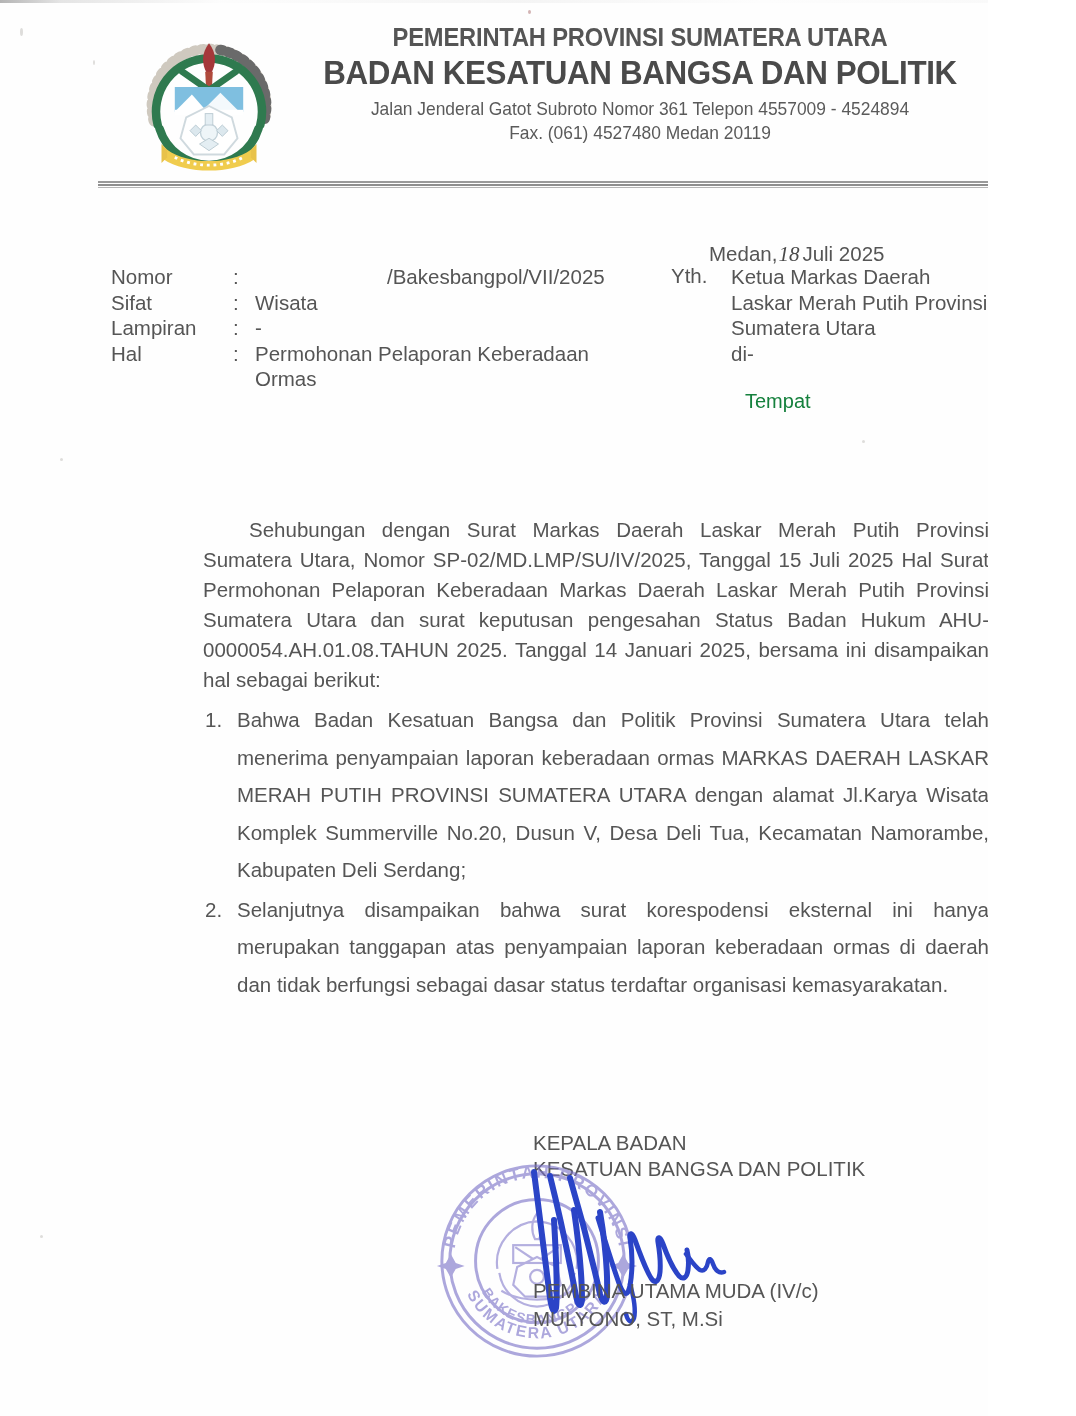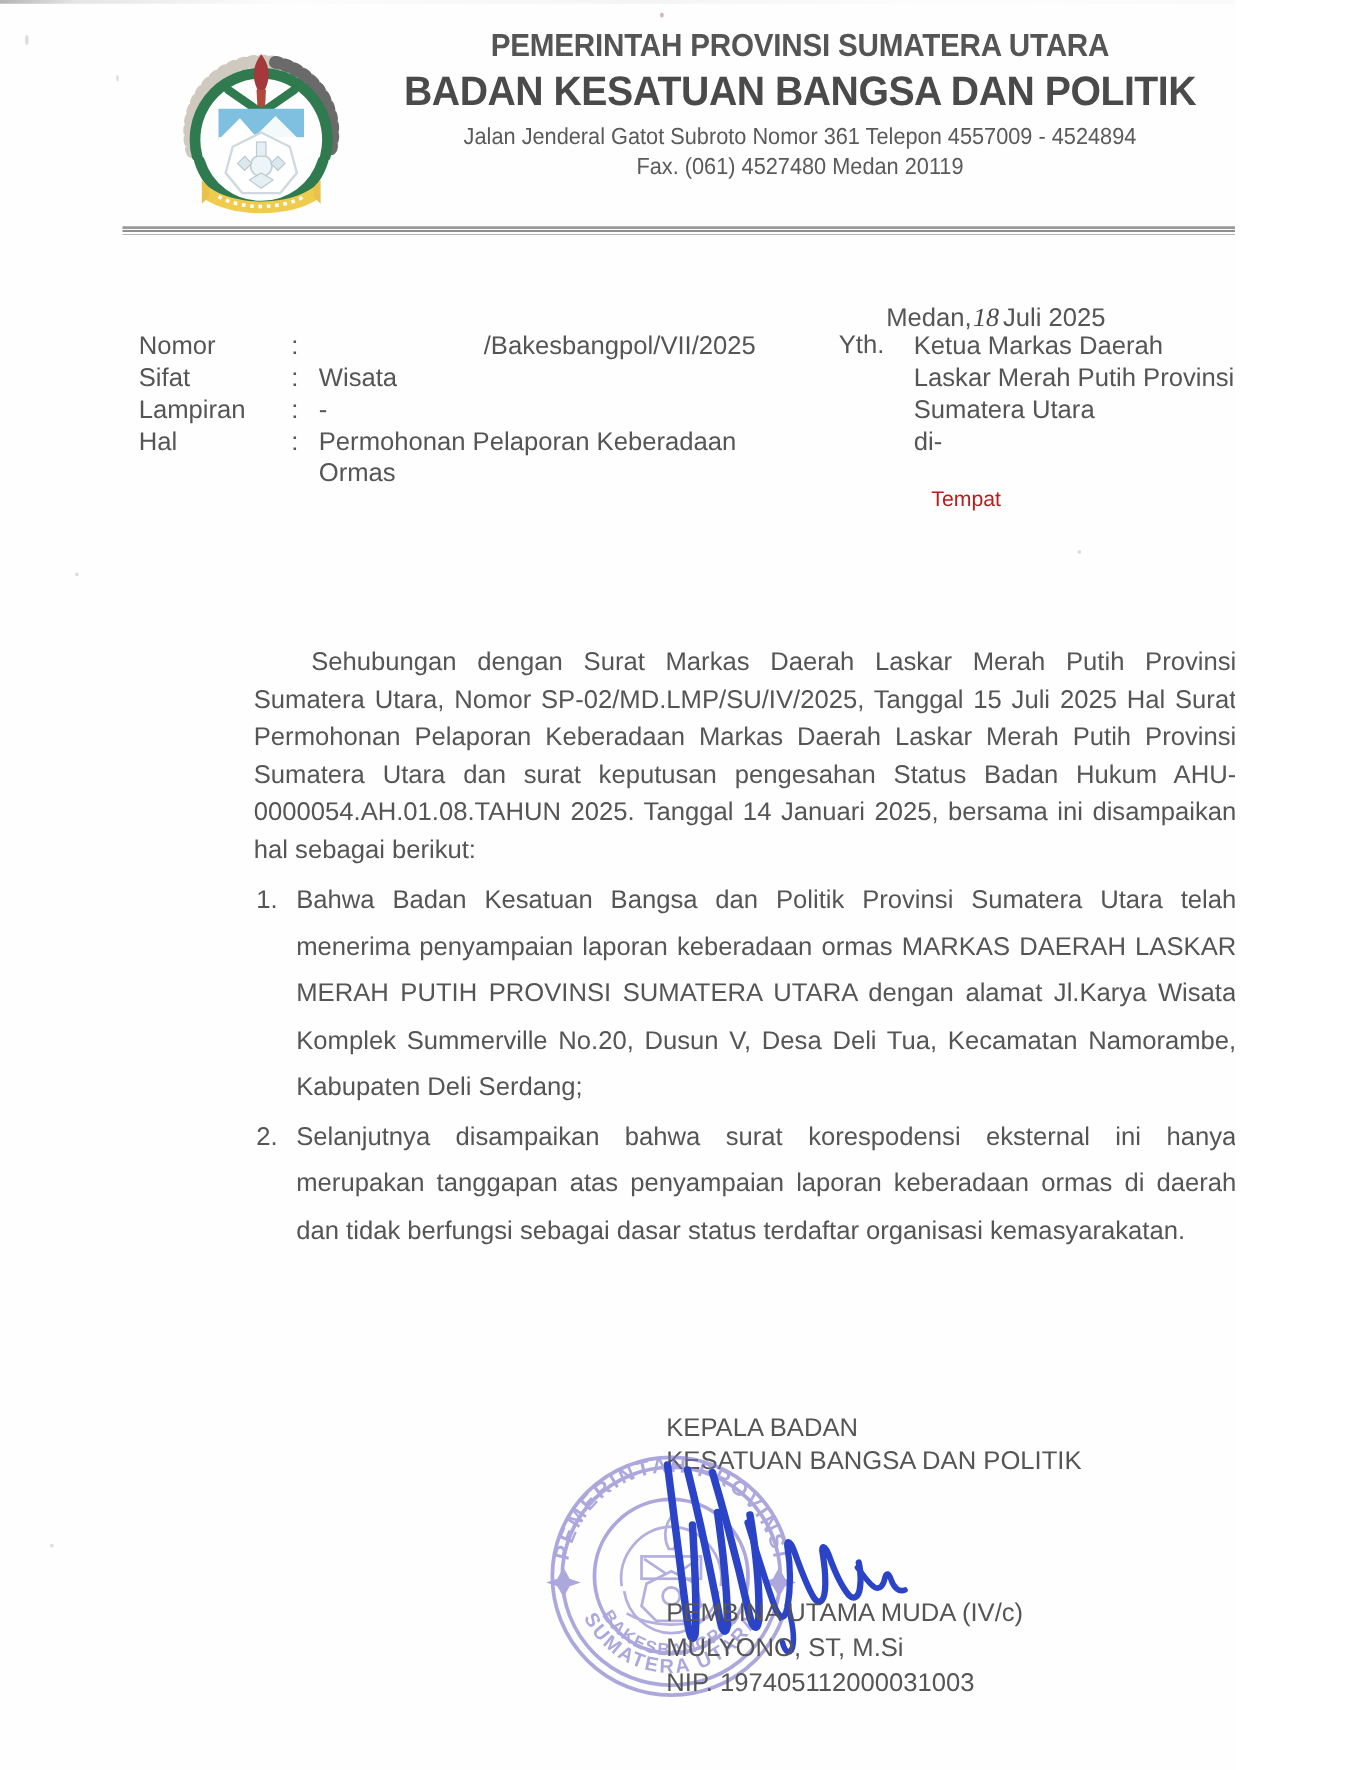--- a/index.html
+++ b/index.html
@@ -155,22 +155,22 @@
     color: #555;
     display: flex;
     align-items: flex-start;
   }
   .yth { flex: 0 0 60px; }
   .recipient-lines { line-height: 25.5px; }
   .tempat {
     position: absolute;
     left: 745px;
     top: 390px;
-    font-size: 17px;
-    color: #b91c1c;
+    font-size: 20px;
+    color: #15803d;
   }
 
   
   .body {
     position: absolute;
     left: 203px;
     top: 515px;
     width: 786px;
     font-size: 20.5px;
     color: #555;
@@ -417,16 +417,15 @@
                C 191 104, 190 96, 189 92" stroke-width="5"></path>
       <path d="M132 126 C 136 140, 138 152, 136 160 C 134 166, 130 164, 128 156" stroke-width="4.5"></path>
       <path d="M188 96 C 194 104, 198 110, 202 112 C 206 114, 209 110, 210 104
                C 211 100, 213 100, 215 106 C 217 112, 221 116, 226 114" stroke-width="4.5"></path>
     </g>
   </svg>
 
   <div class="sig-name-block">
     <div>PEMBINA UTAMA MUDA (IV/c)</div>
     <div>MULYONO, ST, M.Si</div>
-    <div>NIP. 197405112000031003</div>
   </div>
 
 </div>
 
 </body></html>

